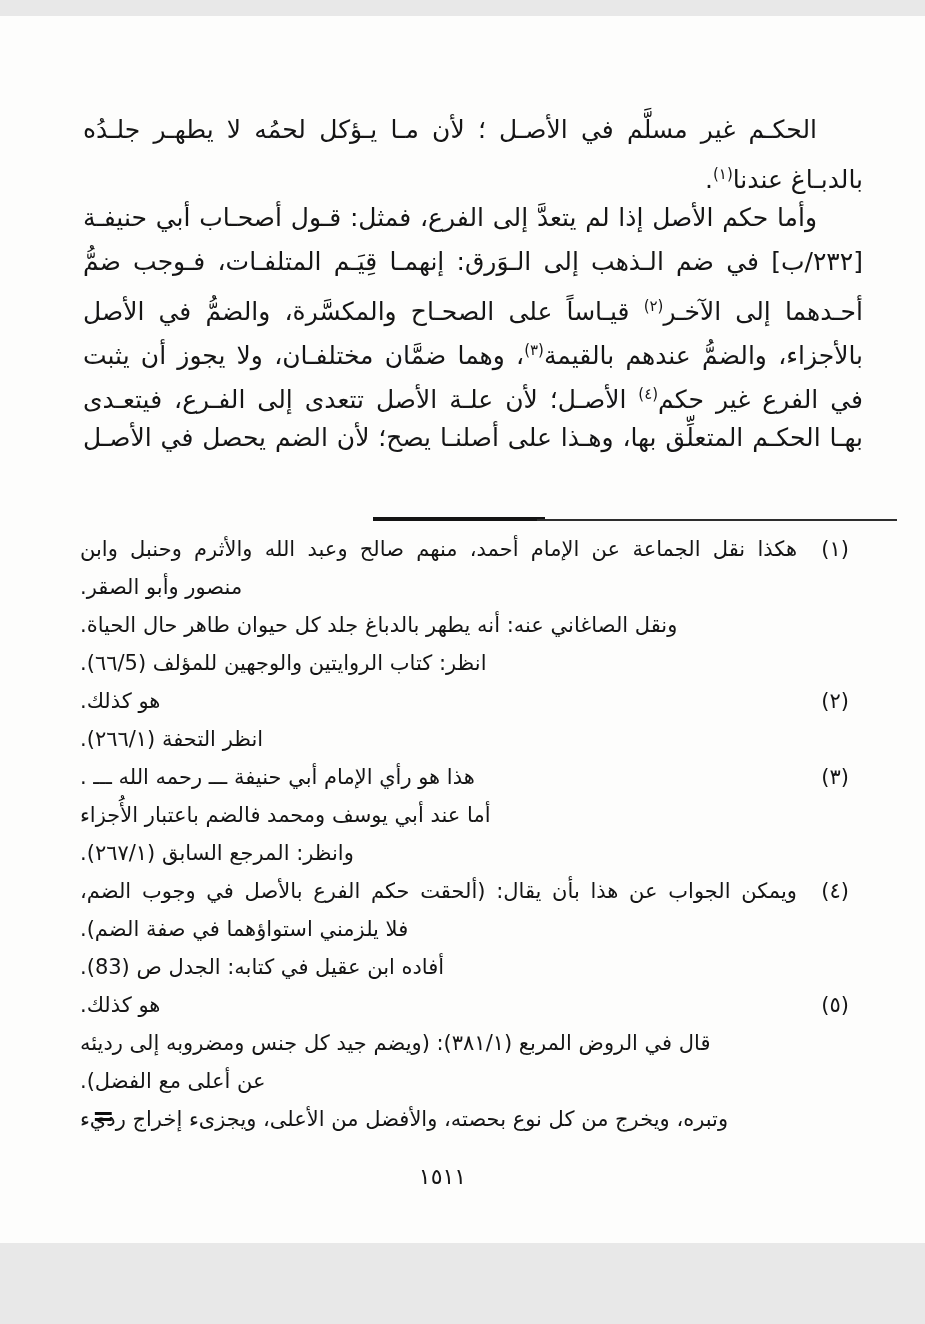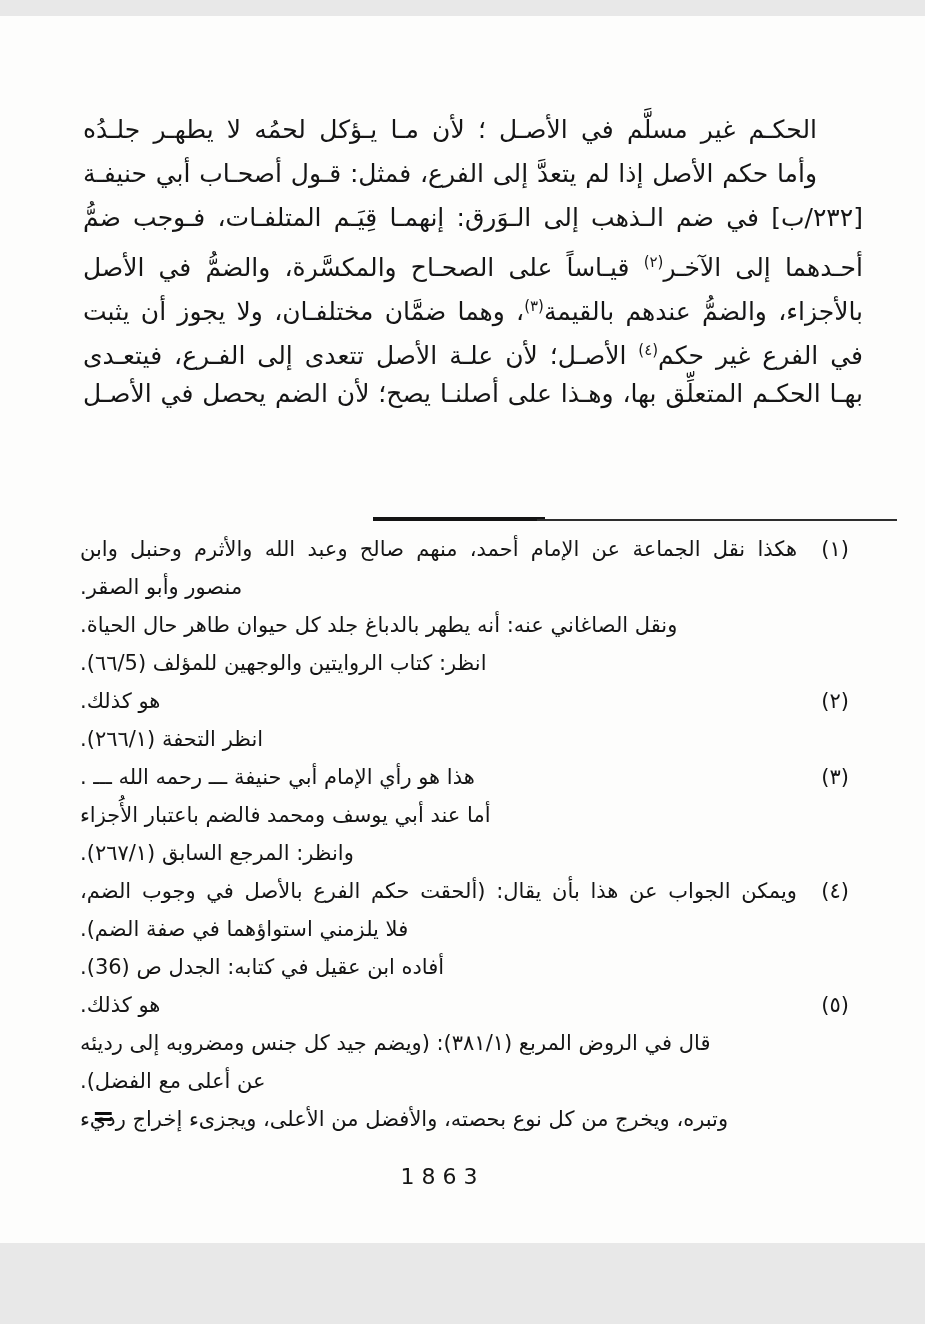--- a/index.html
+++ b/index.html
@@ -72,20 +72,21 @@
     color:#0c0c0c;
   }
 </style>
 </head>
 <body>
 
 <div class="page">
 
   <div class="body-text" dir="rtl" lang="ar">
       <div class="line indent-justify"><span>الحكـم غير مسلَّم في الأصـل ؛ لأن مـا يـؤكل لحمُه لا يطهـر جلـدُه</span></div>
+      <div class="line end"><span>بالدبـاغ عندنا</span><span class="sup">(١)</span><span>.</span></div>
       <div class="line indent-justify"><span>وأما حكم الأصل إذا لم يتعدَّ إلى الفرع، فمثل: قـول أصحـاب أبي حنيفـة</span></div>
       <div class="line justify"><span>[٢٣٢/ب] في ضم الـذهب إلى الـوَرق: إنهمـا قِيَـم المتلفـات، فـوجب ضمُّ</span></div>
       <div class="line justify"><span>أحـدهما إلى الآخـر</span><span class="sup">(٢)</span><span> قيـاساً على الصحـاح والمكسَّرة، والضمُّ في الأصل</span></div>
       <div class="line justify"><span>بالأجزاء، والضمُّ عندهم بالقيمة</span><span class="sup">(٣)</span><span>، وهما ضمَّان مختلفـان، ولا يجوز أن يثبت</span></div>
       <div class="line justify"><span>في الفرع غير حكم</span><span class="sup">(٤)</span><span> الأصـل؛ لأن علـة الأصل تتعدى إلى الفـرع، فيتعـدى</span></div>
       <div class="line justify"><span>بهـا الحكـم المتعلِّق بها، وهـذا على أصلنـا يصح؛ لأن الضم يحصل في الأصـل</span></div>
     </div>
 
   <div class="separator">
     <div class="sep-thick"></div>
@@ -116,30 +117,30 @@
         </div>
         <div class="fn-sub">أما عند أبي يوسف ومحمد فالضم باعتبار الأُجزاء</div>
         <div class="fn-sub">وانظر: المرجع السابق (٢٦٧/١).</div>
       </div>
       <div class="fn">
         <div class="fn-first fj">
           <span class="fn-num">(٤)</span>
           <div class="fn-text">ويمكن الجواب عن هذا بأن يقال: (ألحقت حكم الفرع بالأصل في وجوب الضم،</div>
         </div>
         <div class="fn-sub">فلا يلزمني استواؤهما في صفة الضم).</div>
-        <div class="fn-sub">أفاده ابن عقيل في كتابه: الجدل ص (36).</div>
+        <div class="fn-sub">أفاده ابن عقيل في كتابه: الجدل ص (83).</div>
       </div>
       <div class="fn">
         <div class="fn-first">
           <span class="fn-num">(٥)</span>
           <div class="fn-text">هو كذلك.</div>
         </div>
         <div class="fn-sub">قال في الروض المربع (٣٨١/١): (ويضم جيد كل جنس ومضروبه إلى رديئه</div>
         <div class="fn-sub">عن أعلى مع الفضل).</div>
         <div class="fn-sub">وتبره، ويخرج من كل نوع بحصته، والأفضل من الأعلى، ويجزىء إخراج رديء</div>
       </div>
     </div>
 
   <div class="cont-mark">=</div>
 
-  <div class="page-number">1863</div>
+  <div class="page-number">١٥١١</div>
 
 </div>
 
 </body></html>

